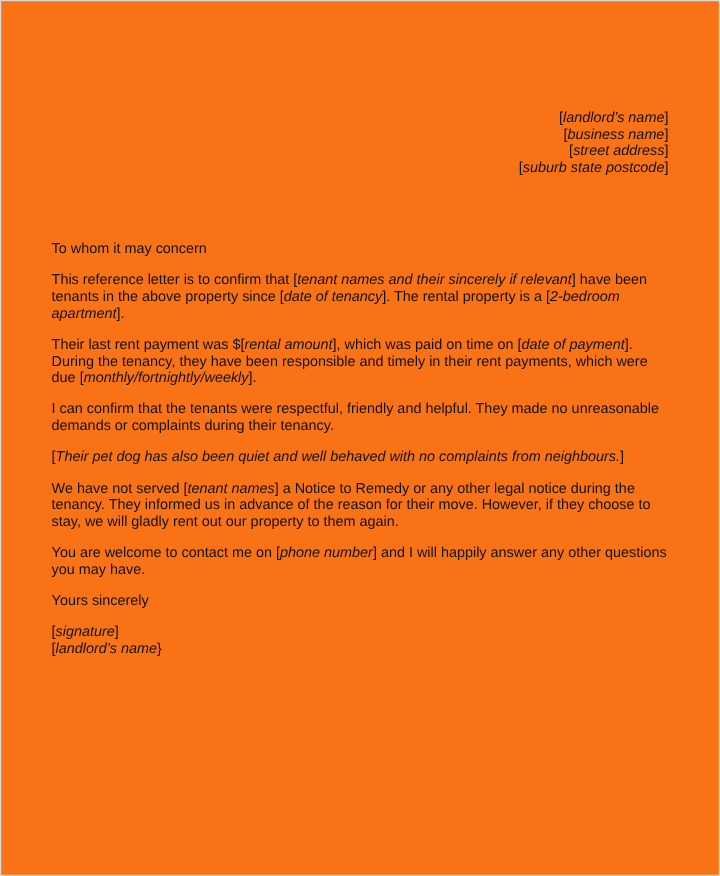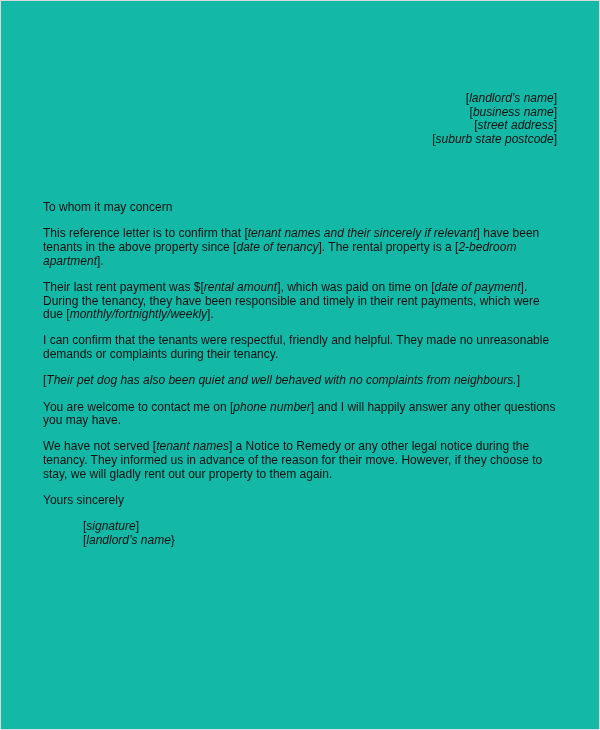--- a/index.html
+++ b/index.html
@@ -10,21 +10,21 @@
     body {
       width: 600px;
       height: 730px;
       overflow: hidden;
     }
     .page {
       position: relative;
       width: 598px;
       height: 728px;
       border: 1px solid #d9d9d9;
-      background: #14b8a6;
+      background: #f97316;
       font-family: "Liberation Sans", sans-serif;
       font-size: 12px;
       line-height: 13.7px;
       color: #111111;
     }
     .address {
       position: absolute;
       top: 91px;
       right: 42px;
       text-align: right;
@@ -32,21 +32,21 @@
     }
     .address div { height: 13.7px; }
     .body-text {
       position: absolute;
       left: 42px;
       top: 200px;
       width: 520px;
     }
     .para { margin: 0 0 12.5px 0; }
     i { font-style: italic; }
-    .sig-block div { height: 13.7px; margin-left: 40px; }
+    .sig-block div { height: 13.7px; }
   </style>
 </head>
 <body>
 
 <div class="page">
 
   <div class="address">
     <div><span>[</span><i>landlord’s name</i><span>]</span></div>
     <div><span>[</span><i>business name</i><span>]</span></div>
     <div><span>[</span><i>street address</i><span>]</span></div>
@@ -59,23 +59,23 @@
 
     <p class="para"><span>This reference letter is to confirm that [</span><i>tenant names and their sincerely if relevant</i><span>] have been tenants in the above property since [</span><i>date of tenancy</i><span>]. The rental property is a [</span><i>2-bedroom apartment</i><span>].</span></p>
 
     <p class="para"><span>Their last rent payment was $[</span><i>rental amount</i><span>], which was paid on time on [</span><i>date of payment</i><span>]. During the tenancy, they have been responsible and timely in their rent payments, which were due [</span><i>monthly/fortnightly/weekly</i><span>].</span></p>
 
 
     <p class="para"><span>I can confirm that the tenants were respectful, friendly and helpful. They made no unreasonable demands or complaints during their tenancy.</span></p>
 
     <p class="para"><span>[</span><i>Their pet dog has also been quiet and well behaved with no complaints from neighbours.</i><span>]</span></p>
 
+    <p class="para"><span>We have not served [</span><i>tenant names</i><span>] a Notice to Remedy or any other legal notice during the tenancy. They informed us in advance of the reason for their move. However, if they choose to stay, we will gladly rent out our property to them again.</span></p>
+
     <p class="para"><span>You are welcome to contact me on [</span><i>phone number</i><span>] and I will happily answer any other questions you may have.</span></p>
-
-    <p class="para"><span>We have not served [</span><i>tenant names</i><span>] a Notice to Remedy or any other legal notice during the tenancy. They informed us in advance of the reason for their move. However, if they choose to stay, we will gladly rent out our property to them again.</span></p>
 
     <p class="para">Yours sincerely</p>
 
     <div class="sig-block">
       <div><span>[</span><i>signature</i><span>]</span></div>
       <div><span>[</span><i>landlord’s name</i><span>}</span></div>
     </div>
   </div>
 
 </div>

